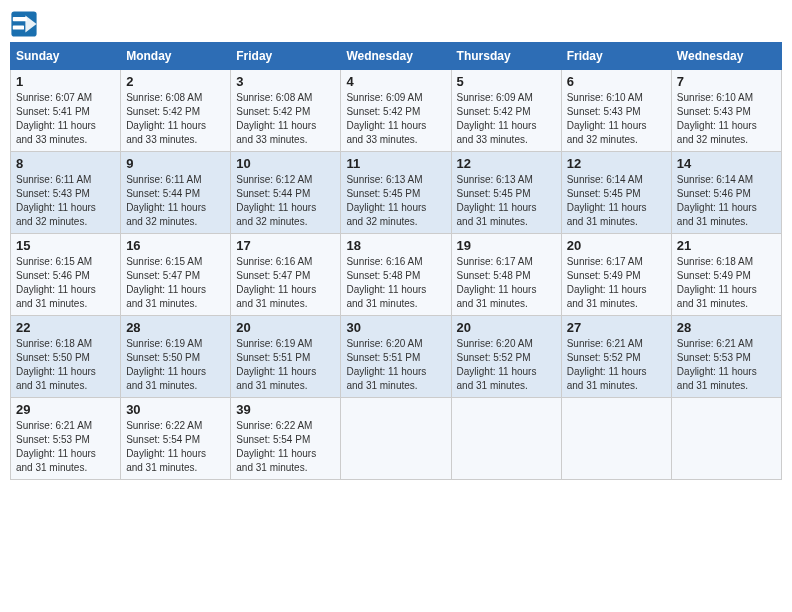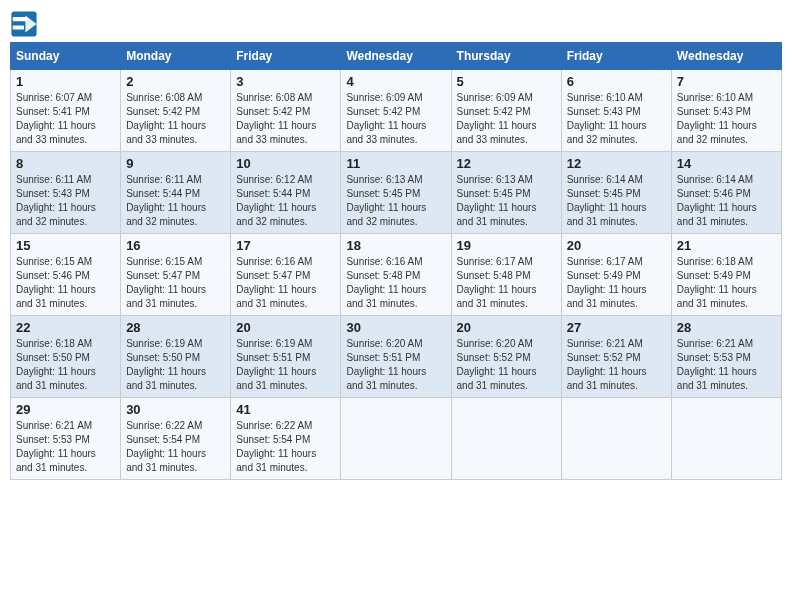--- a/index.html
+++ b/index.html
@@ -364,21 +364,21 @@
         </td>
         <td>
           <span class="day-number">30</span>
         <div class="day-info">
           Sunrise: 6:22 AM<br>
           Sunset: 5:54 PM<br>
           Daylight: 11 hours and 31 minutes.
         </div>
         </td>
         <td>
-          <span class="day-number">41</span>
+          <span class="day-number">39</span>
         <div class="day-info">
           Sunrise: 6:22 AM<br>
           Sunset: 5:54 PM<br>
           Daylight: 11 hours and 31 minutes.
         </div>
         </td>
         <td class="empty-cell"></td>
         <td class="empty-cell"></td>
         <td class="empty-cell"></td>
         <td class="empty-cell"></td>

